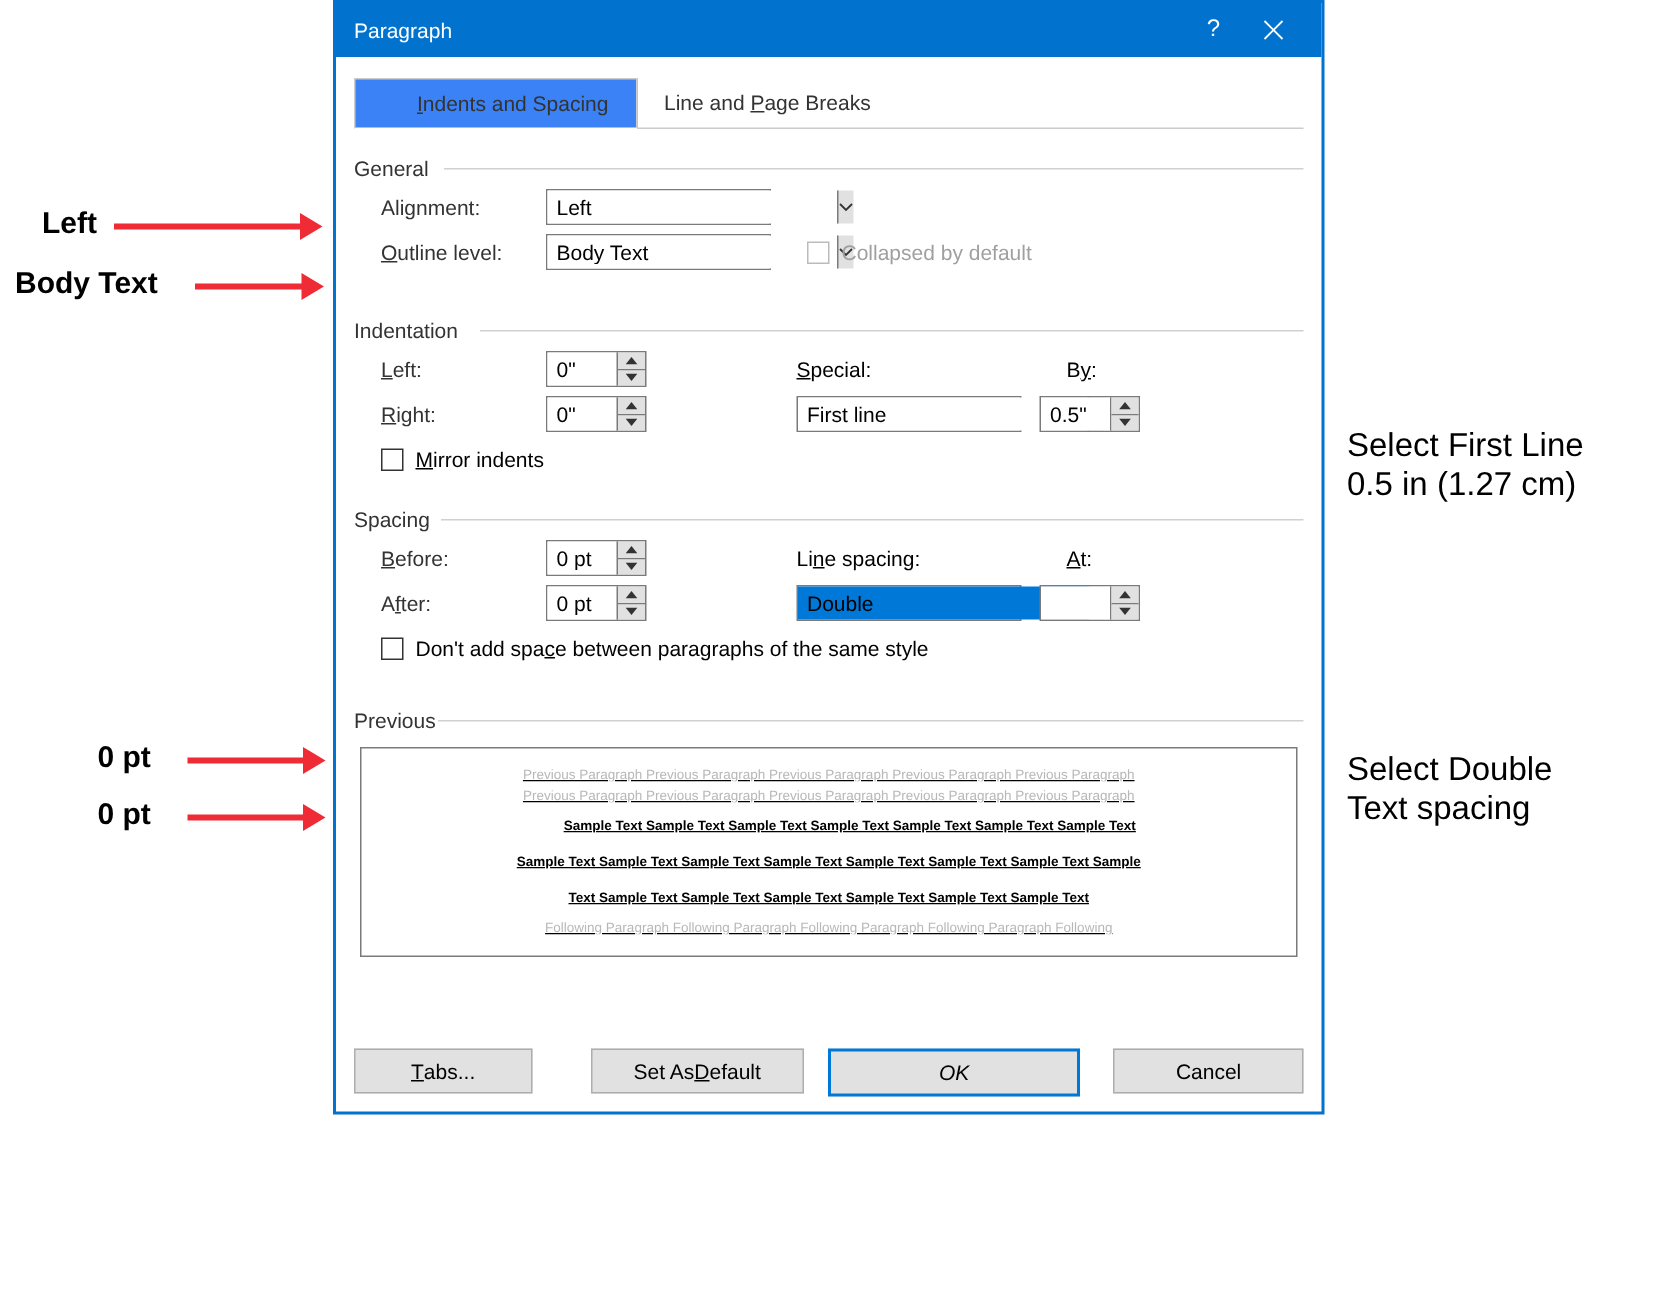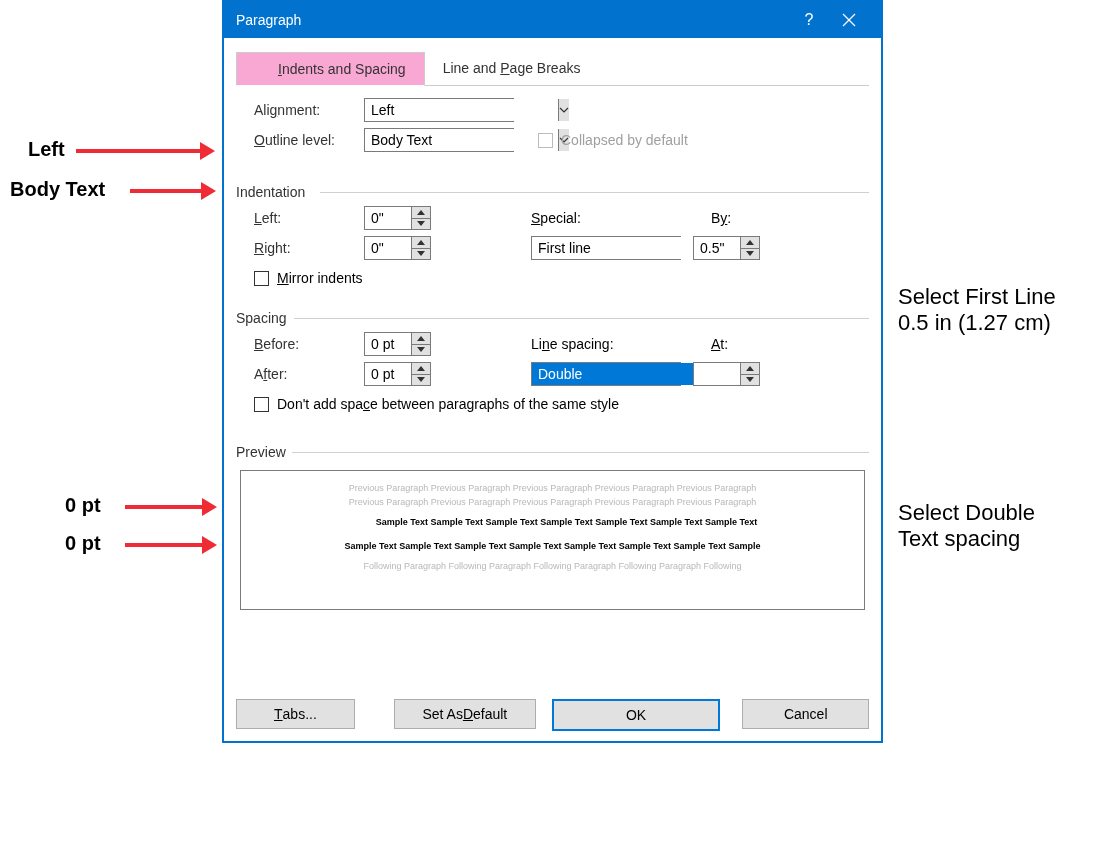--- a/index.html
+++ b/index.html
@@ -80,21 +80,21 @@
   }
   .tab {
     padding: 8px 18px;
     font-size: 14px;
     color: #333;
   }
   .tab.active {
     border: 1px solid #ccc;
     border-bottom: 1px solid #fff;
     margin-bottom: -1px;
-    background: #f9a8d4;
+    background: #3b82f6;
     padding-left: 41px;
   }
   .group-label {
     font-size: 14px;
     color: #333;
     position: relative;
     margin-top: 12px;
   }
   .group-label::after {
     content: "";
@@ -189,20 +189,21 @@
   .greyedtext { color:#a0a0a0; }
   .preview-box {
     border: 1px solid #7a7a7a;
     margin: 10px 4px 0 4px;
     padding: 8px 18px 6px 18px;
     height: 140px;
     box-sizing: border-box;
     overflow: hidden;
     text-align: center;
     font-size: 9px;
+    text-decoration: underline;
   }
   .preview-line {
     margin: 4px 0;
     white-space: nowrap;
     overflow: hidden;
   }
   .preview-grey { color: #b8b8b8; }
   .preview-bold { font-weight: bold; font-size:9px; margin-top:10px;text-align:center; }
   .bottom-buttons {
     margin-top: auto;
@@ -216,25 +217,26 @@
     font-size: 14px;
     border: 1px solid #adadad;
     background: #e1e1e1;
     display:flex;
     align-items:center;
     justify-content:center;
   }
   .btn.primary {
     border: 2px solid #0078d7;
     padding: 0 40px;
+    font-style: italic;
   }
   .spacer { flex:1; }
   .combo.selected input {
     background: #0078d7;
-    color: #ffffff;
+    color: #000000;
   }
 </style>
 </head>
 <body>
 
 <div class="annot" style="left:28px; top:138px;"><b>Left</b></div>
 <div class="arrow" style="left:76px; top:146px;">
   <div class="arrow-line" style="left:0; width:125px;"></div>
   <div class="arrow-head" style="left:124px;"></div>
 </div>
@@ -278,20 +280,21 @@
     </div>
   </div>
 
   <div class="body">
 
     <div class="tabs">
       <div class="tab active"><span class="ul">I</span><span>ndents and Spacing</span></div>
       <div class="tab"><span>Line and </span><span class="ul">P</span><span>age Breaks</span></div>
     </div>
 
+    <div class="group-label general-lbl">General</div>
 
     <div class="field-row">
       <div class="field-label">Ali<span class="ul">g</span>nment:</div>
       <div class="combo" style="width:150px;">
         <input value="Left" style="">
         <div class="drop">
           <svg width="10" height="6">
               <polyline points="1,1 5,5 9,1" fill="none" stroke="#333" stroke-width="1.2"></polyline>
             </svg>
         </div>
@@ -454,27 +457,28 @@
             </div>
         </div>
       </div>
     </div>
 
     <div class="checkbox-row">
       <div class="chkbox"></div>
       <div>Don't add spa<span class="ul">c</span>e between paragraphs of the same style</div>
     </div>
 
-    <div class="group-label preview-lbl" style="margin-top:32px;">Preview</div>
+    <div class="group-label preview-lbl" style="margin-top:32px;">Previous</div>
 
     <div class="preview-box">
       <div class="preview-line preview-grey">Previous Paragraph Previous Paragraph Previous Paragraph Previous Paragraph Previous Paragraph</div>
       <div class="preview-line preview-grey">Previous Paragraph Previous Paragraph Previous Paragraph Previous Paragraph Previous Paragraph</div>
       <div class="preview-line preview-bold" style="padding-left:28px;">Sample Text Sample Text Sample Text Sample Text Sample Text Sample Text Sample Text</div>
       <div class="preview-line preview-bold" style="margin-top:14px;">Sample Text Sample Text Sample Text Sample Text Sample Text Sample Text Sample Text Sample</div>
+      <div class="preview-line preview-bold" style="margin-top:14px;">Text Sample Text Sample Text Sample Text Sample Text Sample Text Sample Text</div>
       <div class="preview-line preview-grey" style="margin-top:10px;">Following Paragraph Following Paragraph Following Paragraph Following Paragraph Following</div>
     </div>
 
     <div class="bottom-buttons">
       <div class="btn" style="width:100px;"><span class="ul">T</span>abs...</div>
       <div style="width:30px;"></div>
       <div class="btn" style="width:130px;">Set As <span class="ul">D</span>efault</div>
       <div class="spacer"></div>
       <div class="btn primary" style="width:110px;">OK</div>
       <div style="width:8px;"></div>

